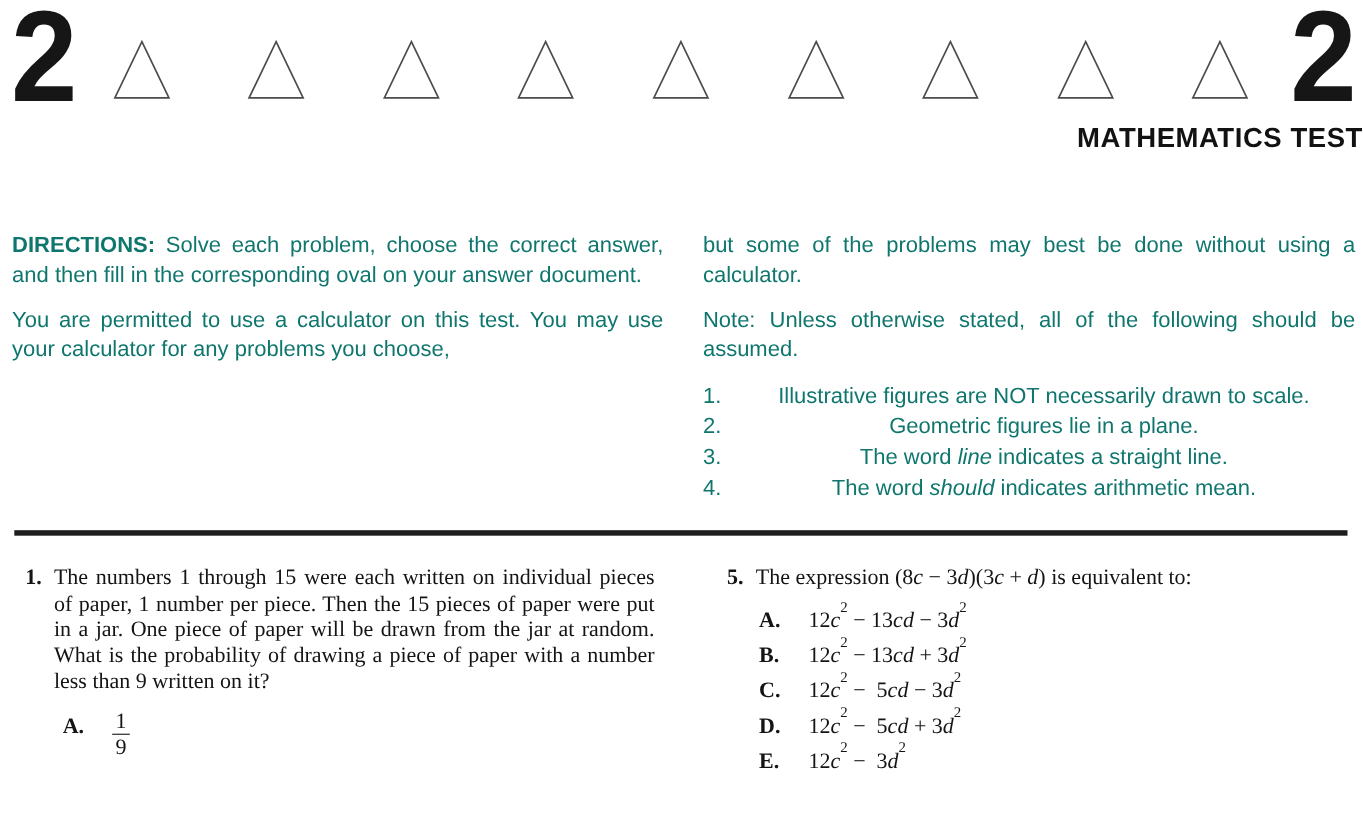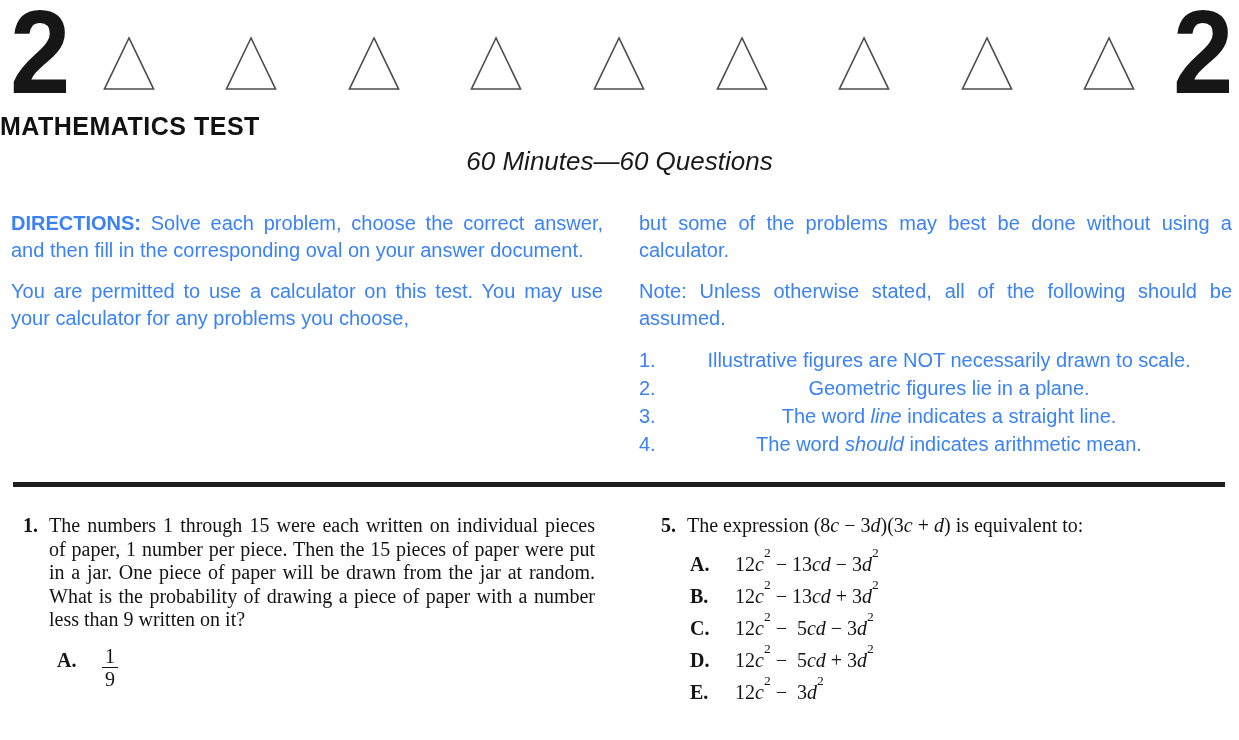--- a/index.html
+++ b/index.html
@@ -40,23 +40,23 @@
     padding: 0 32px 0 30px;
     margin-top: 26px;
     height: 58px;
   }
   .tri { width: 54px; height: 57px; display: block; }
   .tri polygon { fill: #ffffff; stroke: #4c4c4c; stroke-width: 1.6; }
 
   
   .test-title {
     position: absolute;
-    top: 112px; left: 0; right: 0;
+    top: 112px; left: 16px; right: 0;
     margin: 0;
-    text-align: left;
+    text-align: right;
     font-size: 25px;
     font-weight: bold;
     letter-spacing: 0.5px;
     color: #121212;
   }
   .test-sub {
     position: absolute;
     top: 146px; left: 0; right: 0;
     margin: 0;
     text-align: center;
@@ -67,21 +67,21 @@
   }
 
   
   .directions {
     position: absolute;
     top: 210px; left: 11px; right: 7px;
     display: flex;
     gap: 36px;
     font-size: 20px;
     line-height: 27px;
-    color: #3b82f6;
+    color: #0f766e;
   }
   .dir-col-left  { width: 592px; }
   .dir-col-right { flex: 1; }
   .directions p { margin: 0 0 14px 0; text-align: justify; }
   .directions p.last { margin-bottom: 0; }
   .dir-lead { font-weight: bold; }
   .assump-list { margin-top: 1px; }
   .assump {
     display: flex;
     line-height: 28px;
@@ -186,21 +186,20 @@
           <polygon points="28,2.5 53.5,55.5 2.5,55.5"></polygon>
         </svg>
         <svg viewBox="0 0 56 58" class="tri">
           <polygon points="28,2.5 53.5,55.5 2.5,55.5"></polygon>
         </svg>
       </div>
     <div class="pagenum right">2</div>
   </div>
 
   <h1 class="test-title">MATHEMATICS TEST</h1>
-  <h2 class="test-sub">60 Minutes—60 Questions</h2>
 
   <div class="directions">
     <div class="dir-col-left">
       <p><span class="dir-lead">DIRECTIONS:</span> <span>Solve each problem, choose the correct answer, and then fill in the corresponding oval on your answer document.</span></p>
       <p class="last"><span>You are permitted to use a calculator on this test. You may use your calculator for any problems you choose,</span></p>
     </div>
     <div class="dir-col-right">
       <p><span>but some of the problems may best be done without using a calculator.</span></p>
       <p><span>Note: Unless otherwise stated, all of the following should be assumed.</span></p>
       <div class="assump-list">

